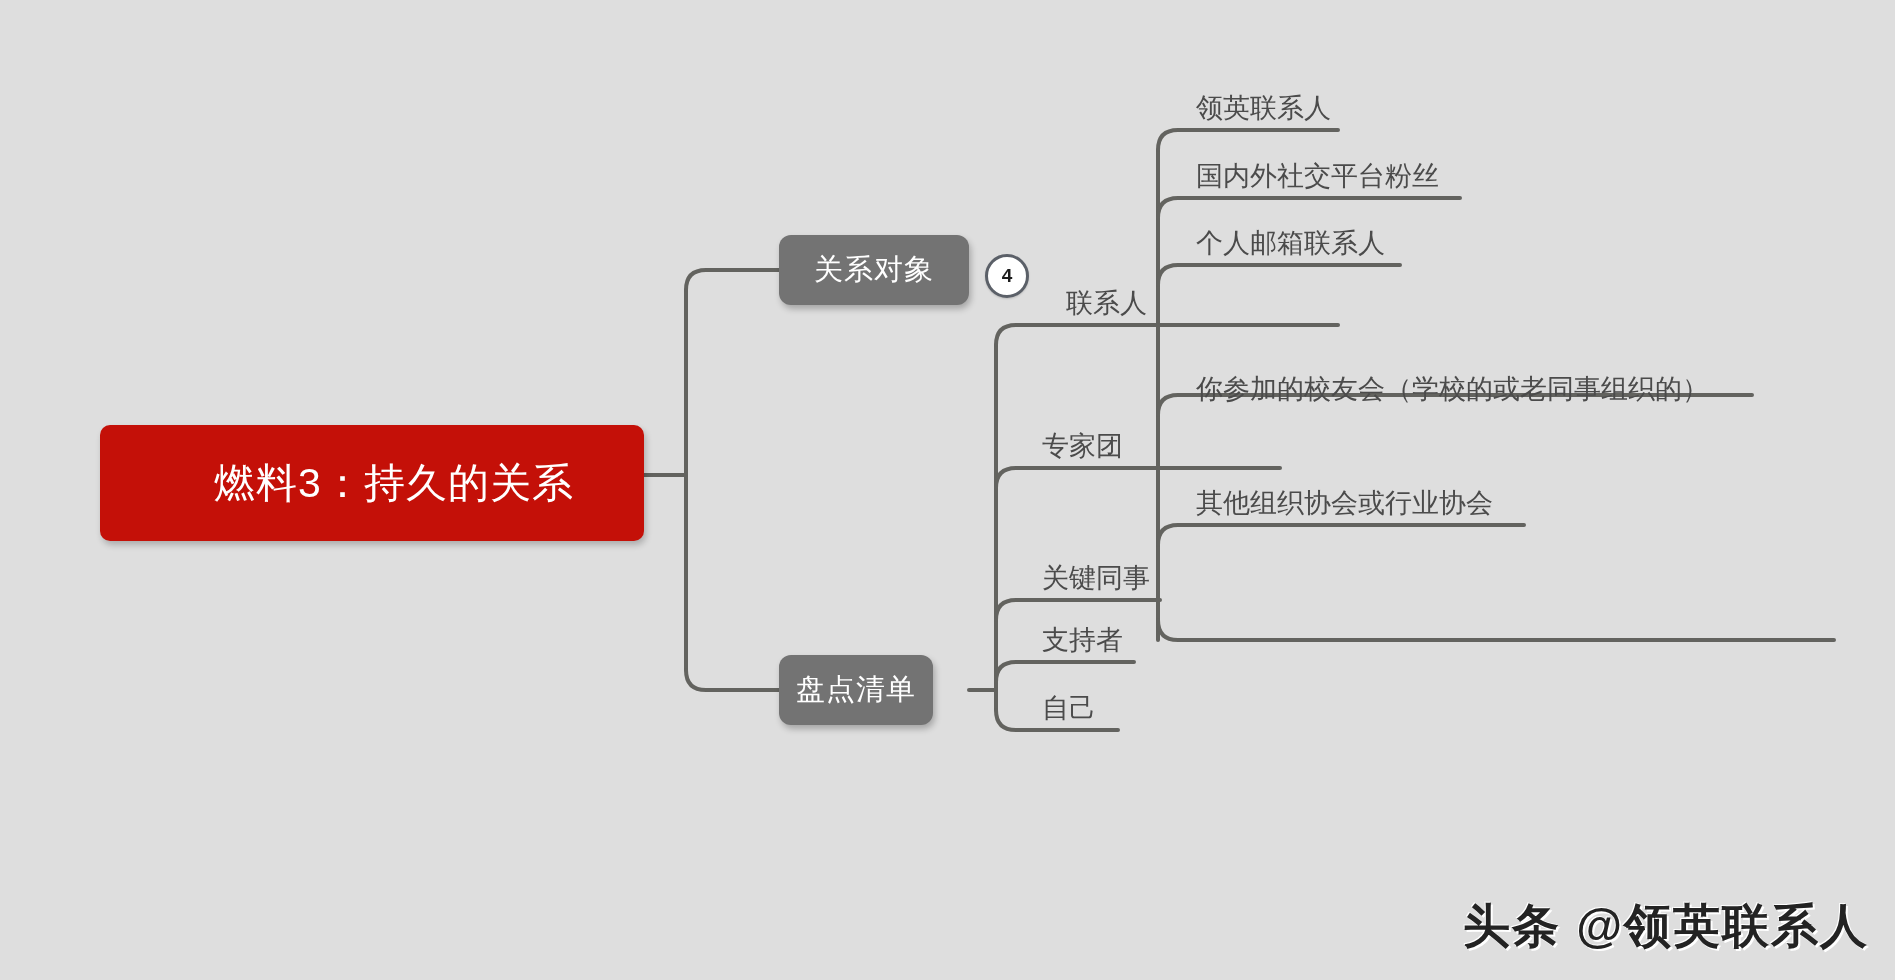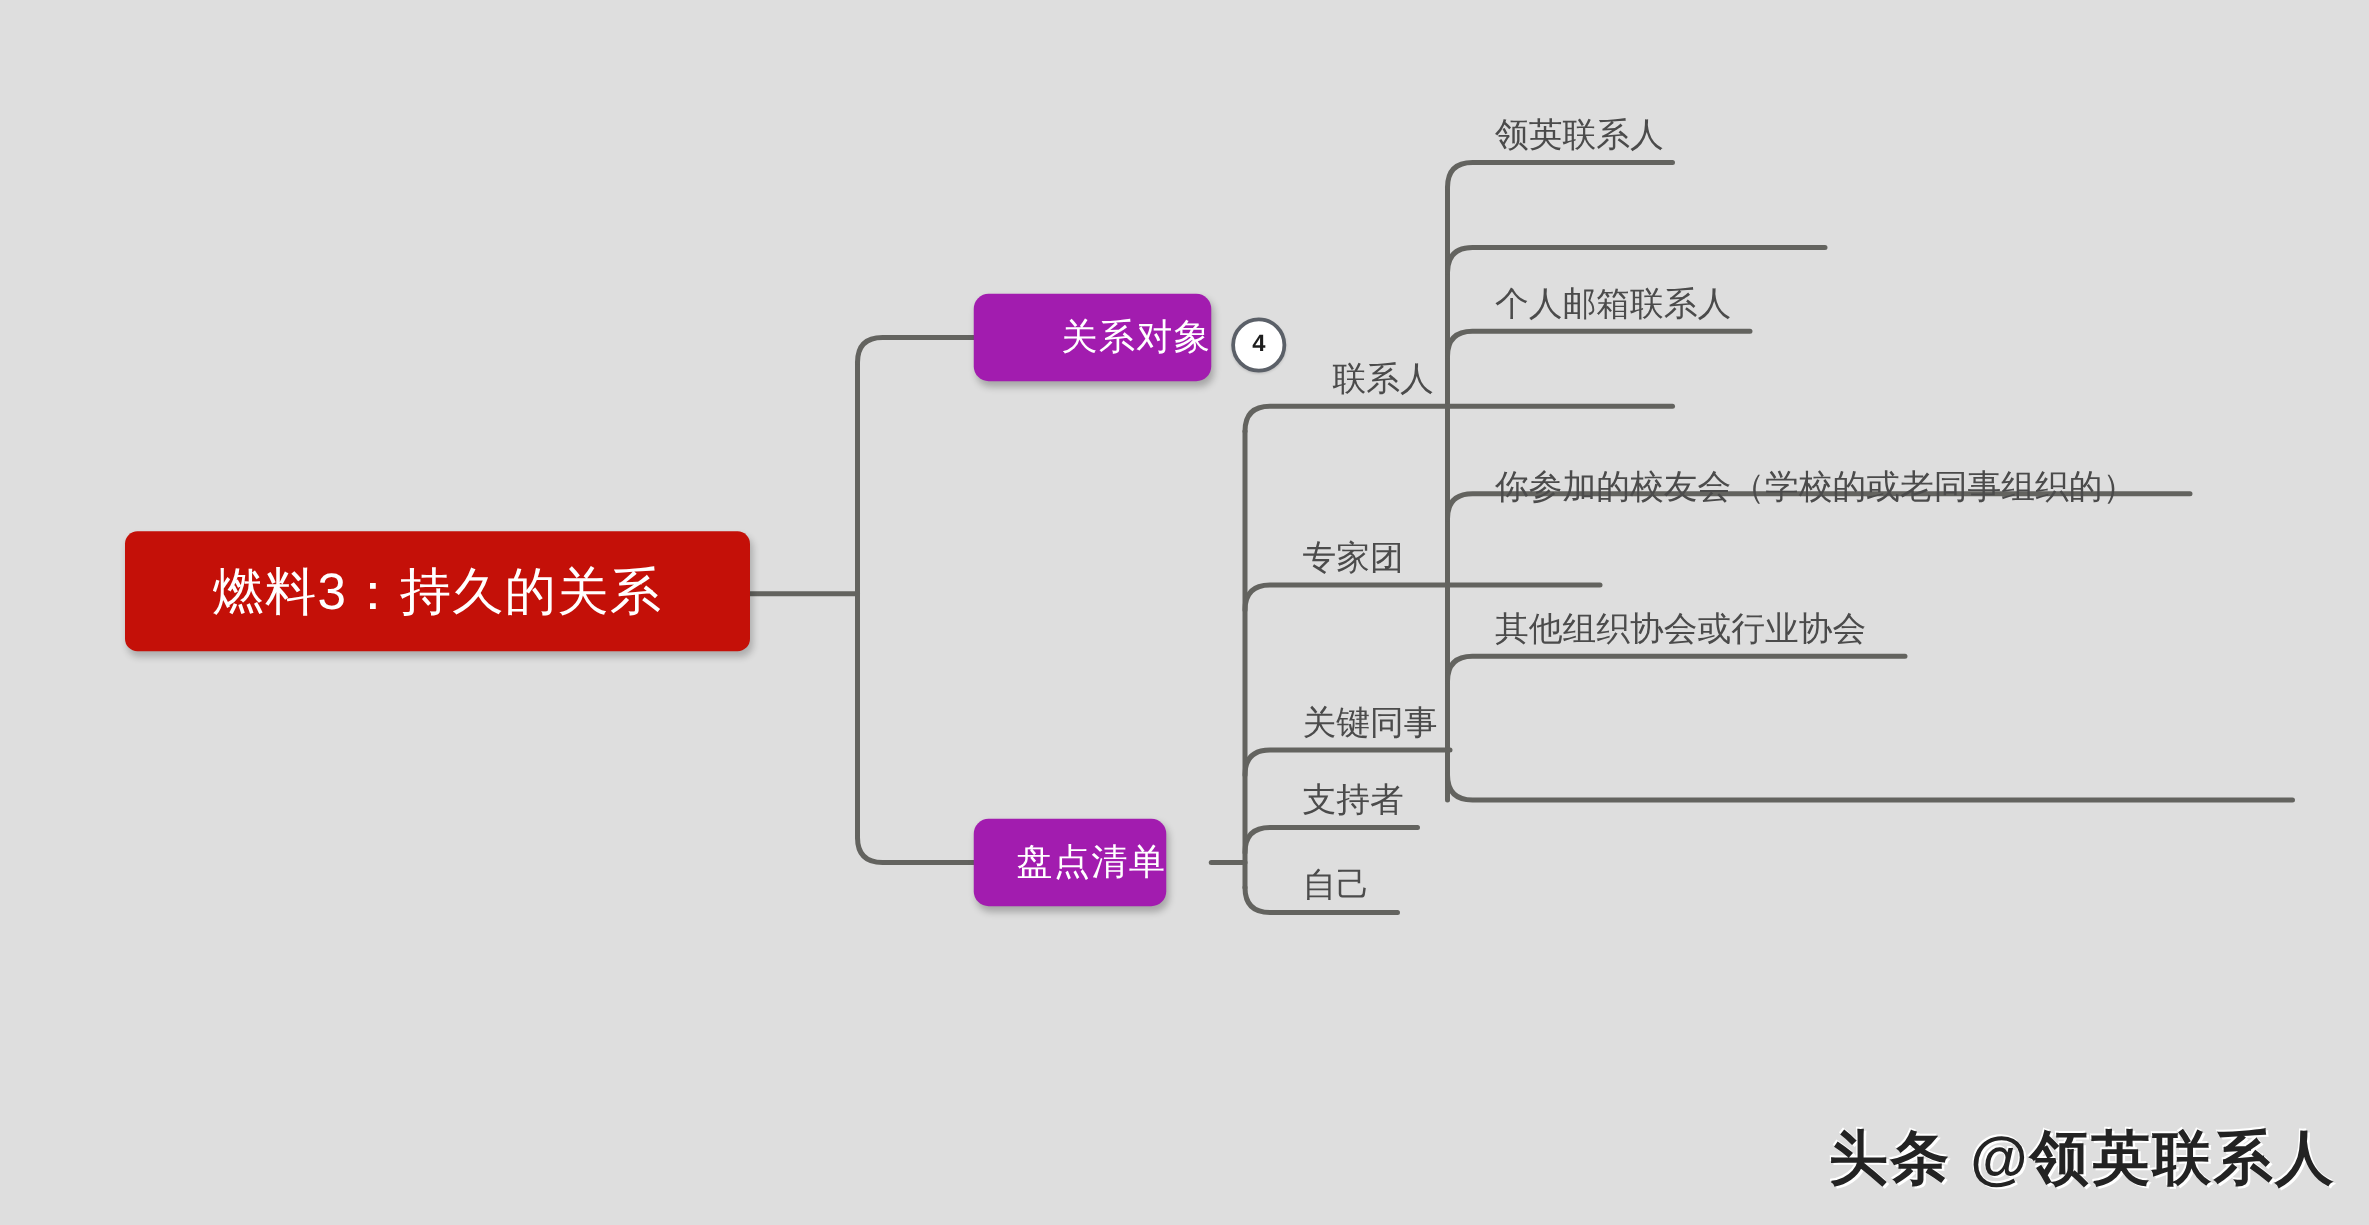--- a/index.html
+++ b/index.html
@@ -26,44 +26,45 @@
     height: 980px;
     pointer-events: none;
   }
 
   
   .root-node {
     position: absolute;
     left: 100px;
     top: 425px;
     width: 500px;
-    height: 96px;
+    height: 116px;
     background: #c41008;
     border-radius: 10px;
     display: flex;
     align-items: center;
     justify-content: center;
     box-shadow: 2px 4px 6px rgba(0,0,0,0.22);
     z-index: 4;
+    padding-left: 44px;
   }
   .root-label {
     color: #ffffff;
     font-size: 41px;
     letter-spacing: 1px;
     white-space: nowrap;
   }
 
   
   .dark-node {
     position: absolute;
-    background: #a21caf;
+    background: #737373;
     border-radius: 12px;
     display: flex;
     align-items: center;
-    justify-content: flex-end;
+    justify-content: center;
     box-shadow: 2px 4px 6px rgba(0,0,0,0.25);
     z-index: 4;
   }
   .dark-node .dn-label {
     color: #ffffff;
     font-size: 29px;
     white-space: nowrap;
     letter-spacing: 1px;
   }
   #node-relationship-target {
@@ -216,20 +217,23 @@
   </div>
 
   <div class="text-node mid-node" style="left:1042px; top:695px;">
     <span class="tn-label">自己</span>
   </div>
 
   <div class="text-node leaf-node" style="left:1196px; top:95px;">
     <span class="tn-label">领英联系人</span>
   </div>
 
+  <div class="text-node leaf-node" style="left:1196px; top:163px;">
+    <span class="tn-label">国内外社交平台粉丝</span>
+  </div>
 
   <div class="text-node leaf-node" style="left:1196px; top:230px;">
     <span class="tn-label">个人邮箱联系人</span>
   </div>
 
 
   <div class="text-node leaf-node" style="left:1196px; top:360px;margin-top:16px;">
     <span class="tn-label">你参加的校友会（学校的或老同事组织的）</span>
   </div>
 

